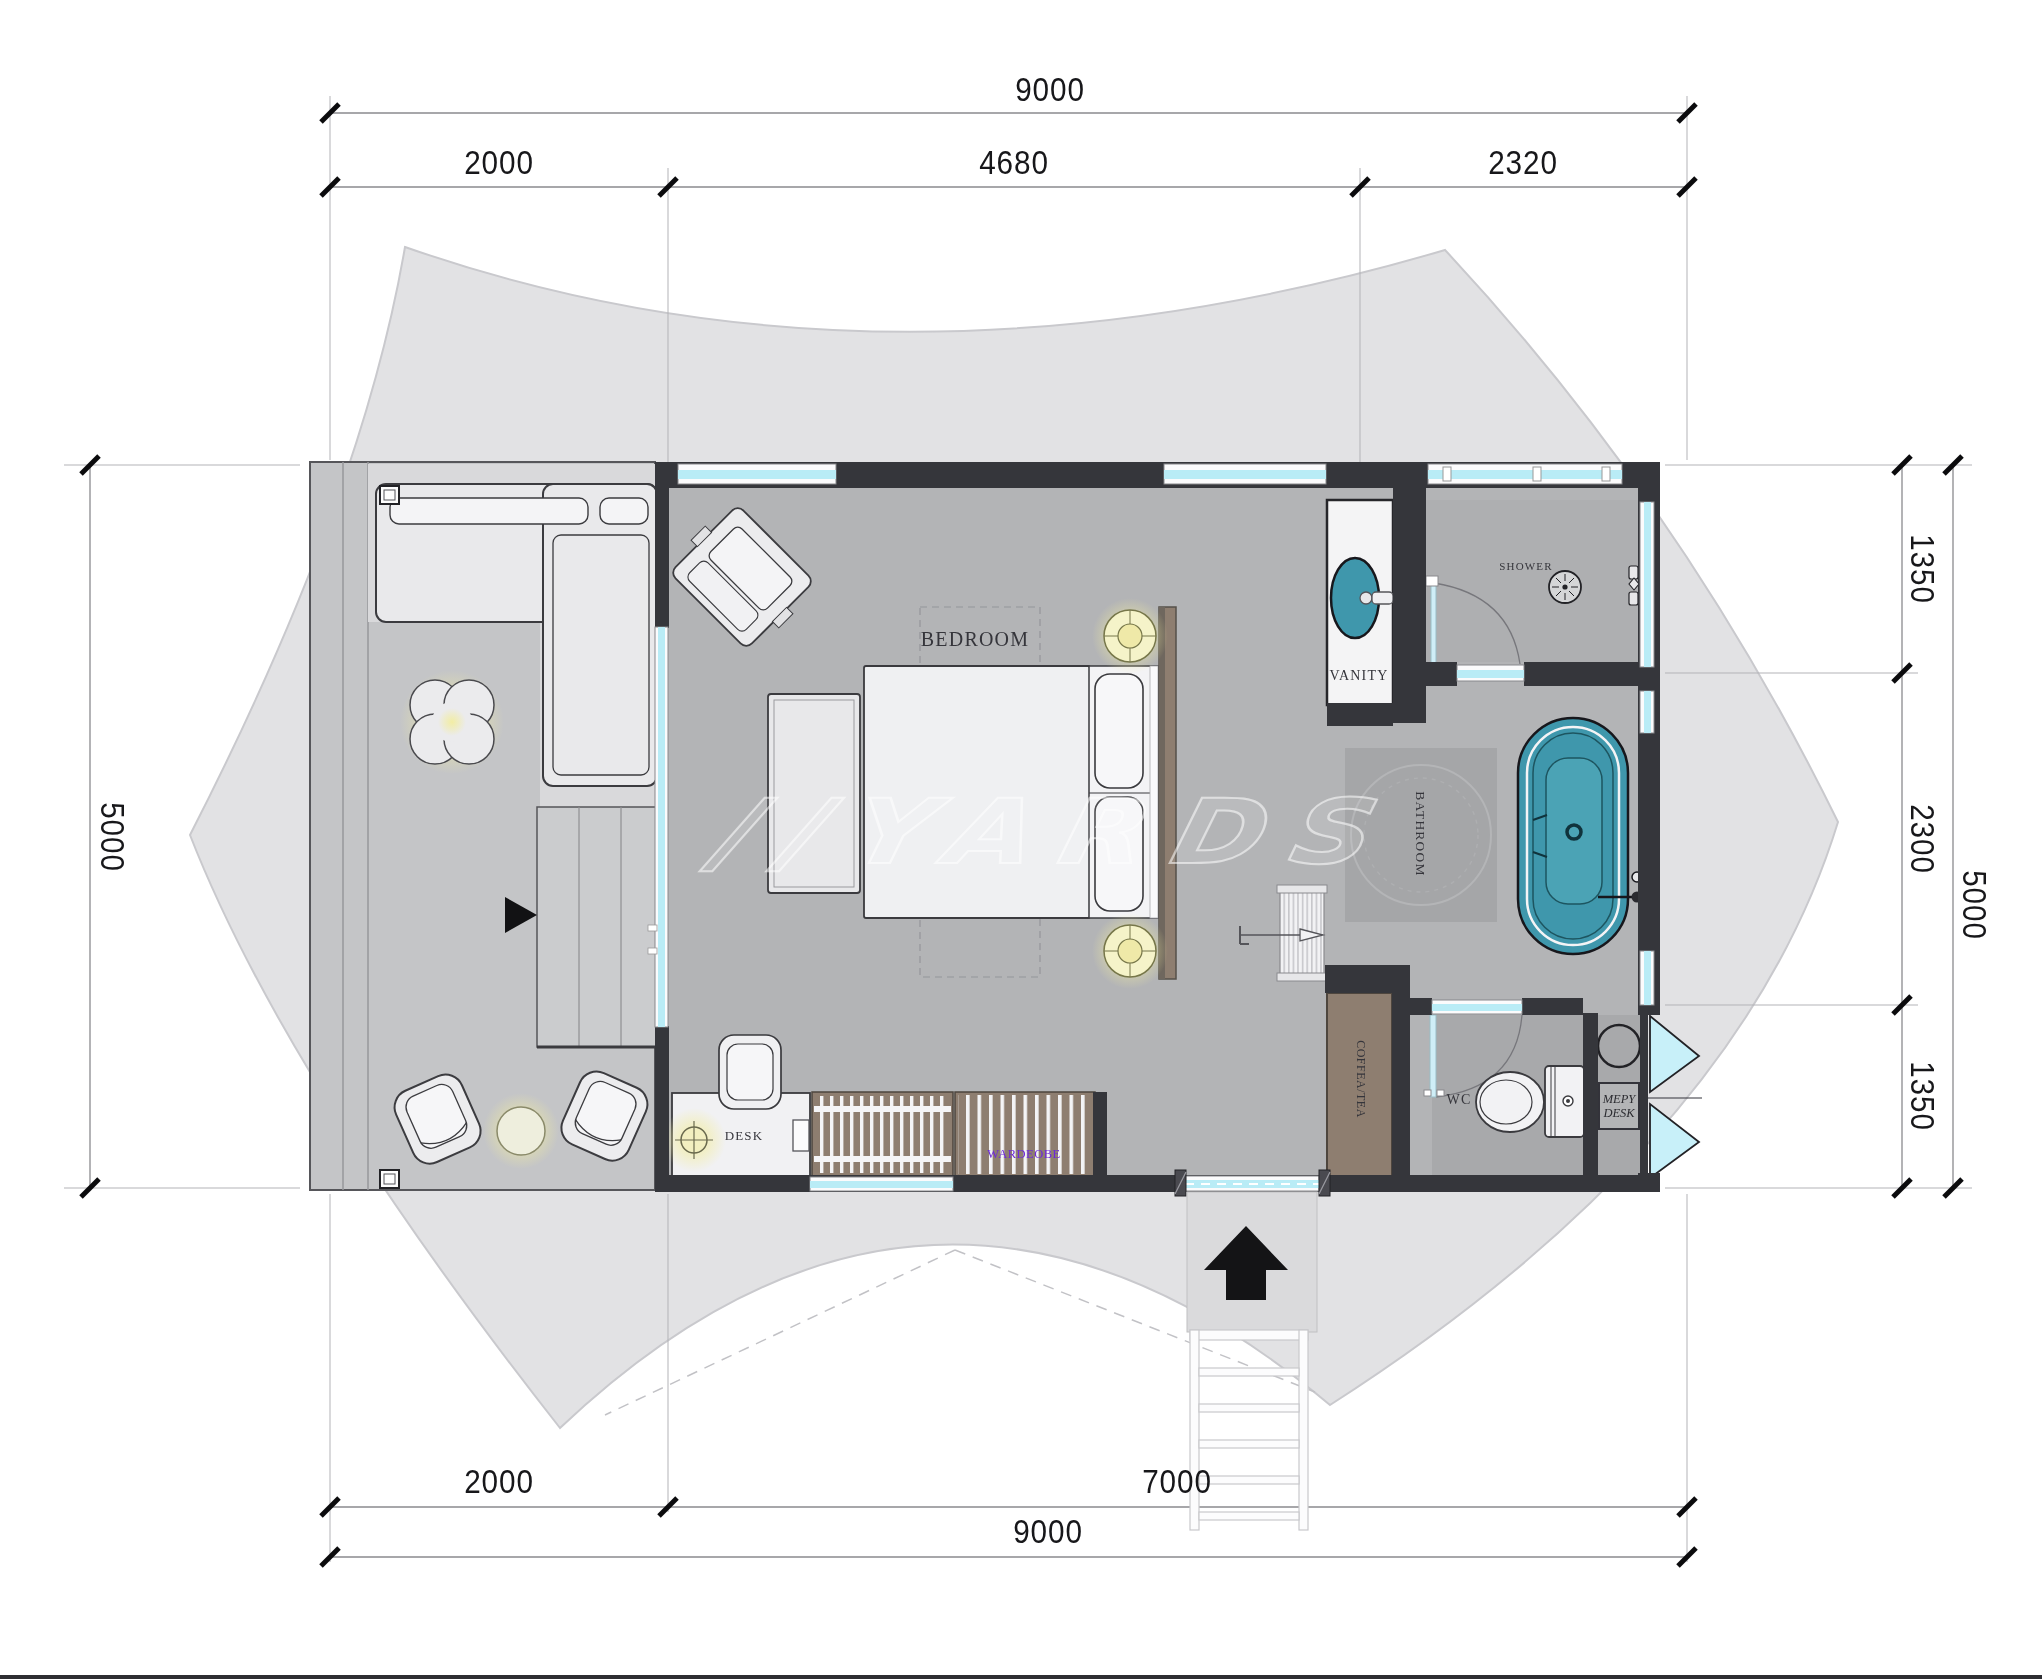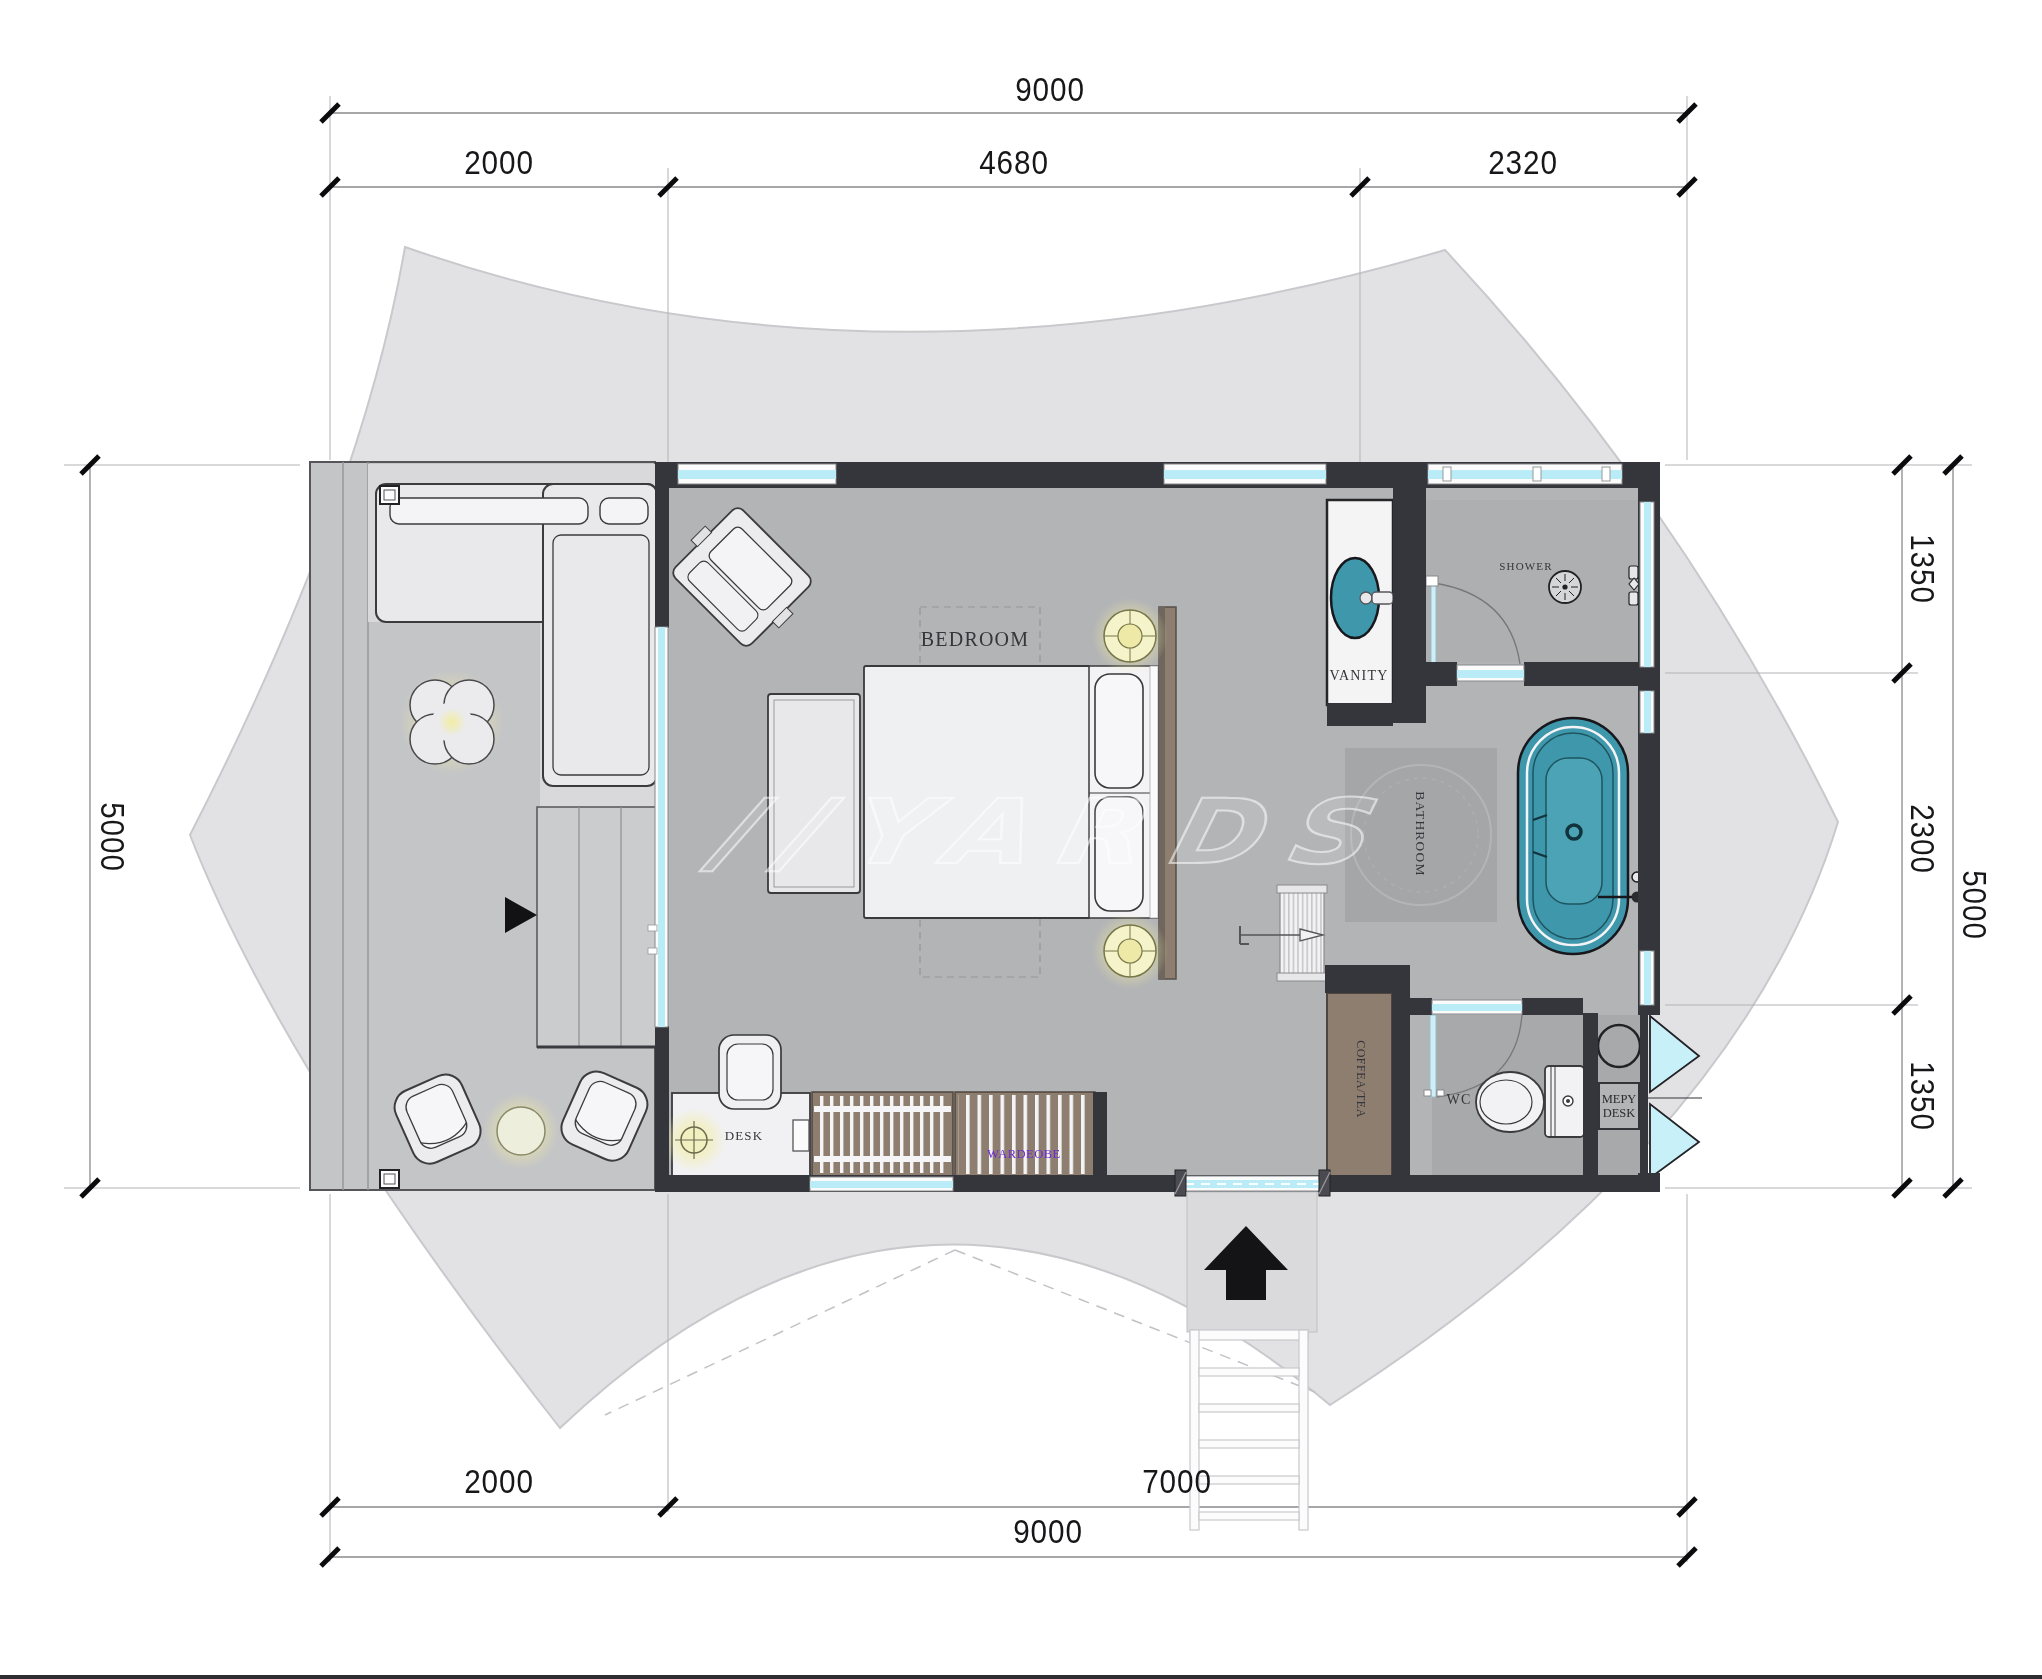--- a/index.html
+++ b/index.html
@@ -15,21 +15,21 @@
        white-space:nowrap;letter-spacing:1px;}
   .dim.rot{transform:translate(-50%,-50%) rotate(90deg) scaleX(.9);}
   #watermark{position:absolute;left:670px;top:782px;width:780px;height:104px;
        font-family:"DejaVu Sans",sans-serif;font-weight:bold;font-style:italic;
        font-size:112px;line-height:98px;letter-spacing:26px;color:rgba(255,255,255,0.10);
        -webkit-text-stroke:2.5px rgba(255,255,255,0.55);
        transform:skewX(-14deg) scaleY(.80);white-space:nowrap;text-align:center;}
   .mepbox{position:absolute;left:1599px;top:1083px;width:40px;height:46px;
        display:flex;flex-direction:column;align-items:center;justify-content:center;
        font-family:"Liberation Serif","DejaVu Serif",serif;font-size:12.5px;line-height:14px;
-       color:#2b2b30;letter-spacing:0;}
+       color:#2b2b30;letter-spacing:0;font-style:italic;}
   #bottom-rule{position:absolute;left:0;top:1675px;width:2042px;height:4px;background:#2e2e32;}
 </style>
 </head>
 <body>
 
 <div id="stage">
 
 <svg id="plan-svg" width="2042" height="1679" viewBox="0 0 2042 1679" xmlns="http://www.w3.org/2000/svg">
   <defs>
     <radialGradient id="glowY">

